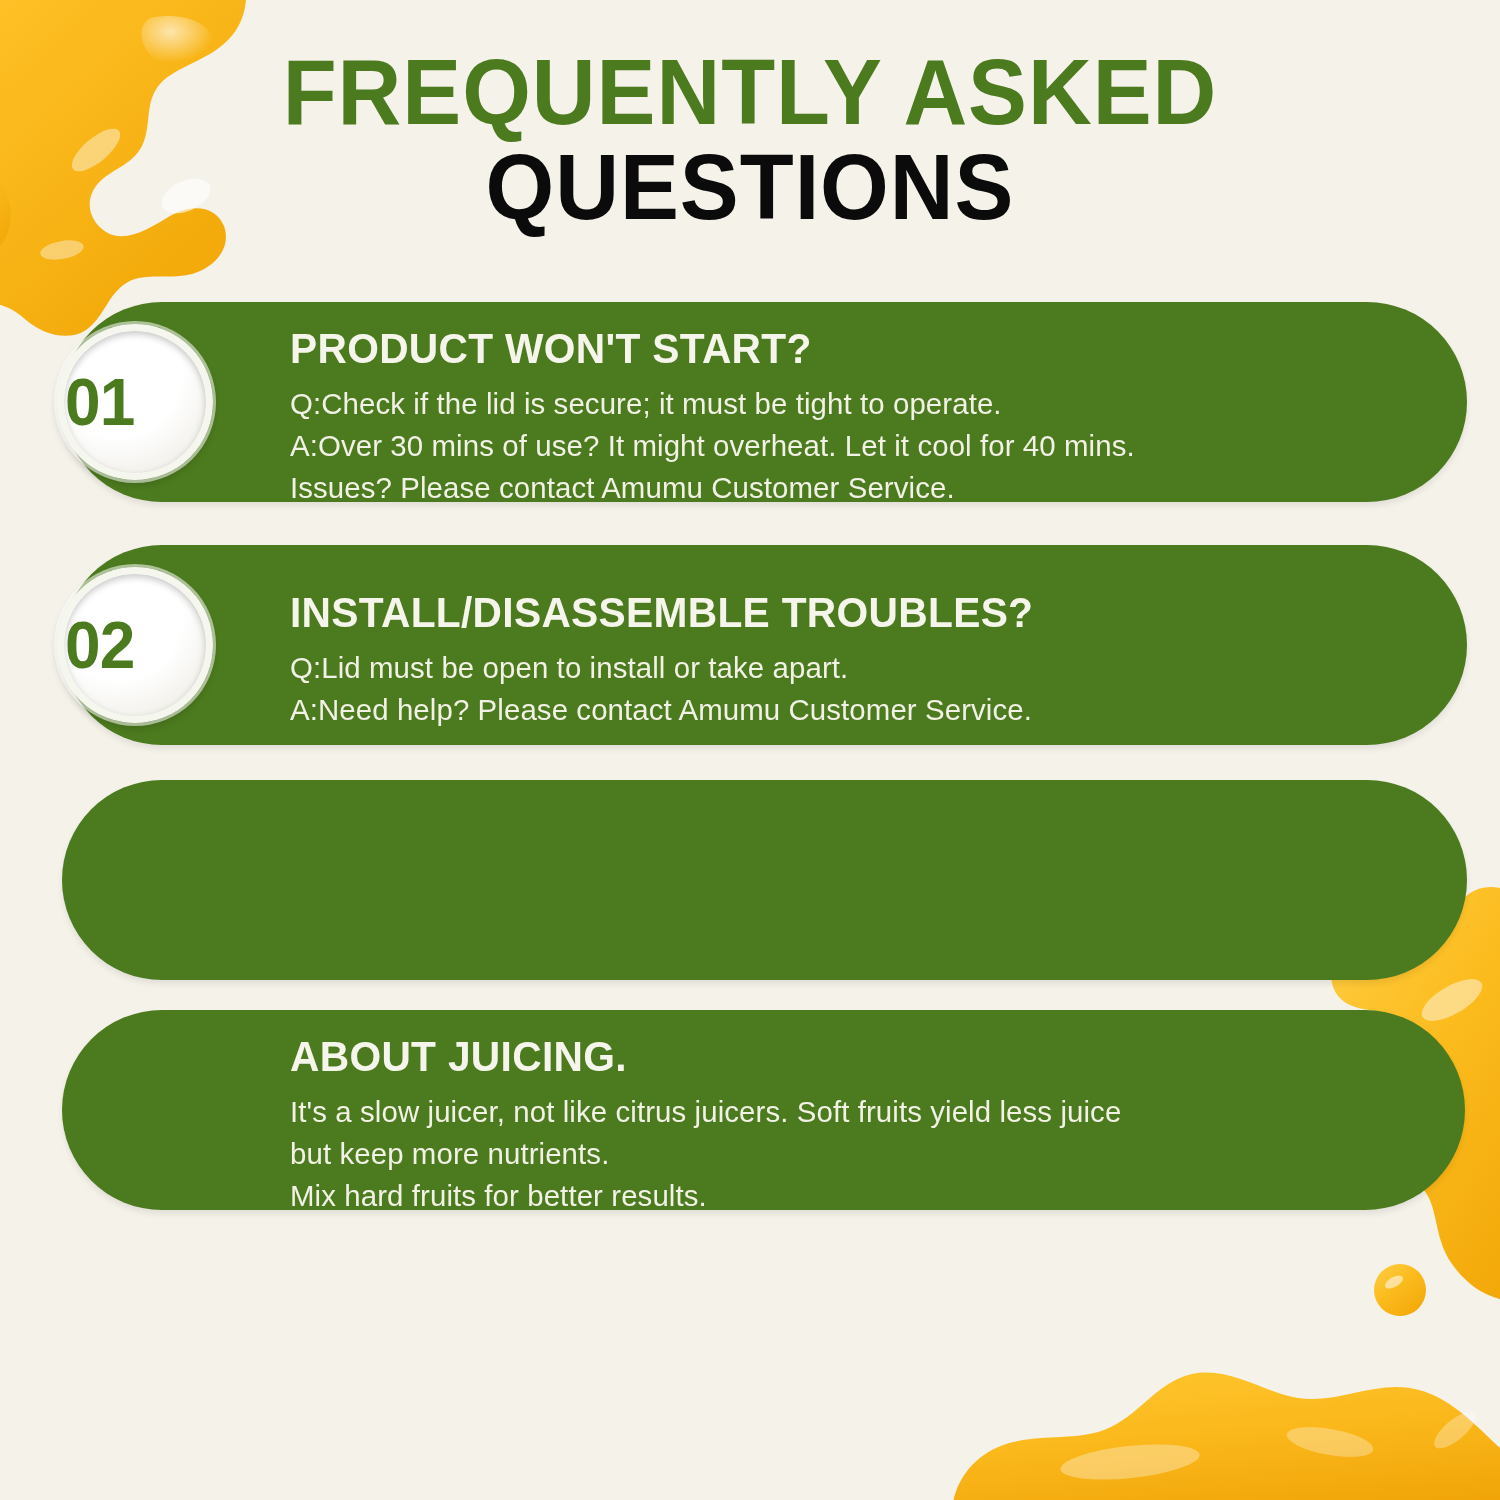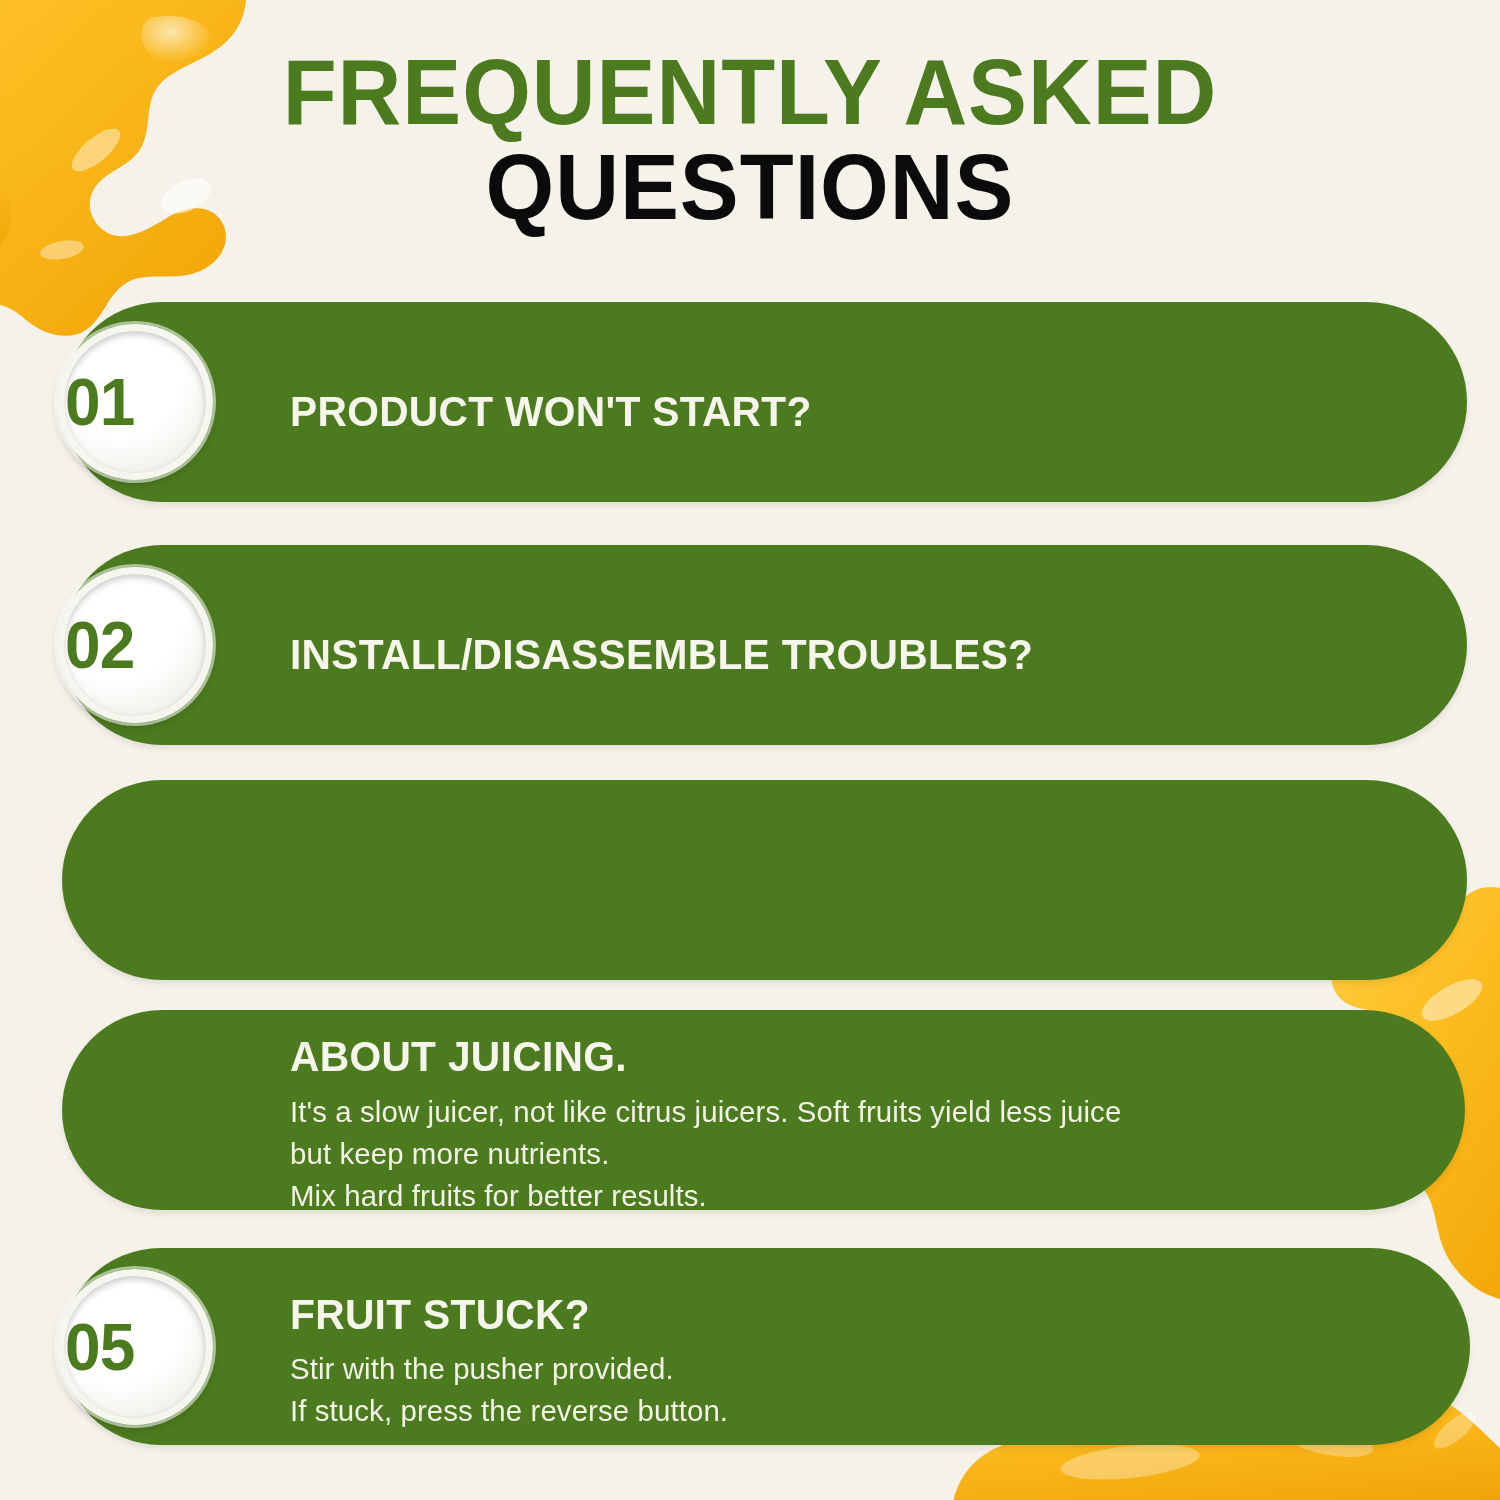--- a/index.html
+++ b/index.html
@@ -251,53 +251,50 @@
   </div>
 
   <div class="faq-list">
 
     <div class="faq-card" style="left:62px; top:302px; width:1405px; height:200px;">
       <div class="faq-badge">
         <span class="faq-badge-num">01</span>
       </div>
       <div class="faq-body">
         <div class="faq-heading">PRODUCT WON'T START?</div>
+        <div class="faq-lines">
+          <div class="faq-line">Q:Check if the lid is secure; it must be tight to operate.</div>
+          <div class="faq-line">A:Over 30 mins of use? It might overheat. Let it cool for 40 mins.</div>
+          <div class="faq-line">Issues? Please contact Amumu Customer Service.</div>
+        </div>
       </div>
     </div>
 
     <div class="faq-card" style="left:62px; top:545px; width:1405px; height:200px;">
       <div class="faq-badge">
         <span class="faq-badge-num">02</span>
       </div>
       <div class="faq-body">
         <div class="faq-heading">INSTALL/DISASSEMBLE TROUBLES?</div>
+        <div class="faq-lines">
+          <div class="faq-line">Q:Lid must be open to install or take apart.</div>
+          <div class="faq-line">A:Need help? Please contact Amumu Customer Service.</div>
+        </div>
       </div>
     </div>
 
     <div class="faq-card" style="left:62px; top:780px; width:1405px; height:200px;">
     </div>
 
     <div class="faq-card" style="left:62px; top:1010px; width:1403px; height:200px;">
       <div class="faq-body">
         <div class="faq-heading">ABOUT JUICING.</div>
         <div class="faq-lines">
           <div class="faq-line">It's a slow juicer, not like citrus juicers. Soft fruits yield less juice</div>
           <div class="faq-line">but keep more nutrients.</div>
           <div class="faq-line">Mix hard fruits for better results.</div>
         </div>
       </div>
     </div>
 
-    <div class="faq-card" style="left:62px; top:1248px; width:1408px; height:197px;">
-      <div class="faq-badge">
-        <span class="faq-badge-num">05</span>
-      </div>
-      <div class="faq-body">
-        <div class="faq-heading">FRUIT STUCK?</div>
-        <div class="faq-lines">
-          <div class="faq-line">Stir with the pusher provided.</div>
-          <div class="faq-line">If stuck, press the reverse button.</div>
-        </div>
-      </div>
-    </div>
 
   </div>
 </div>
 
 </body></html>

